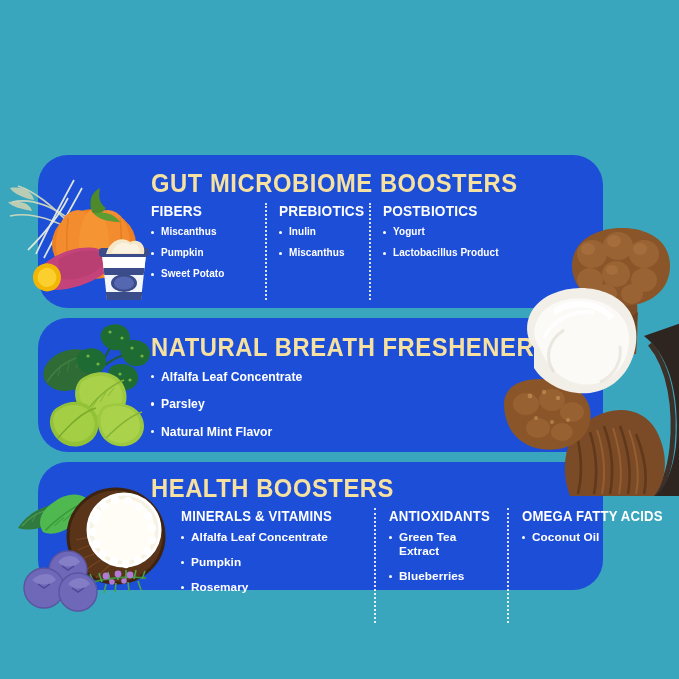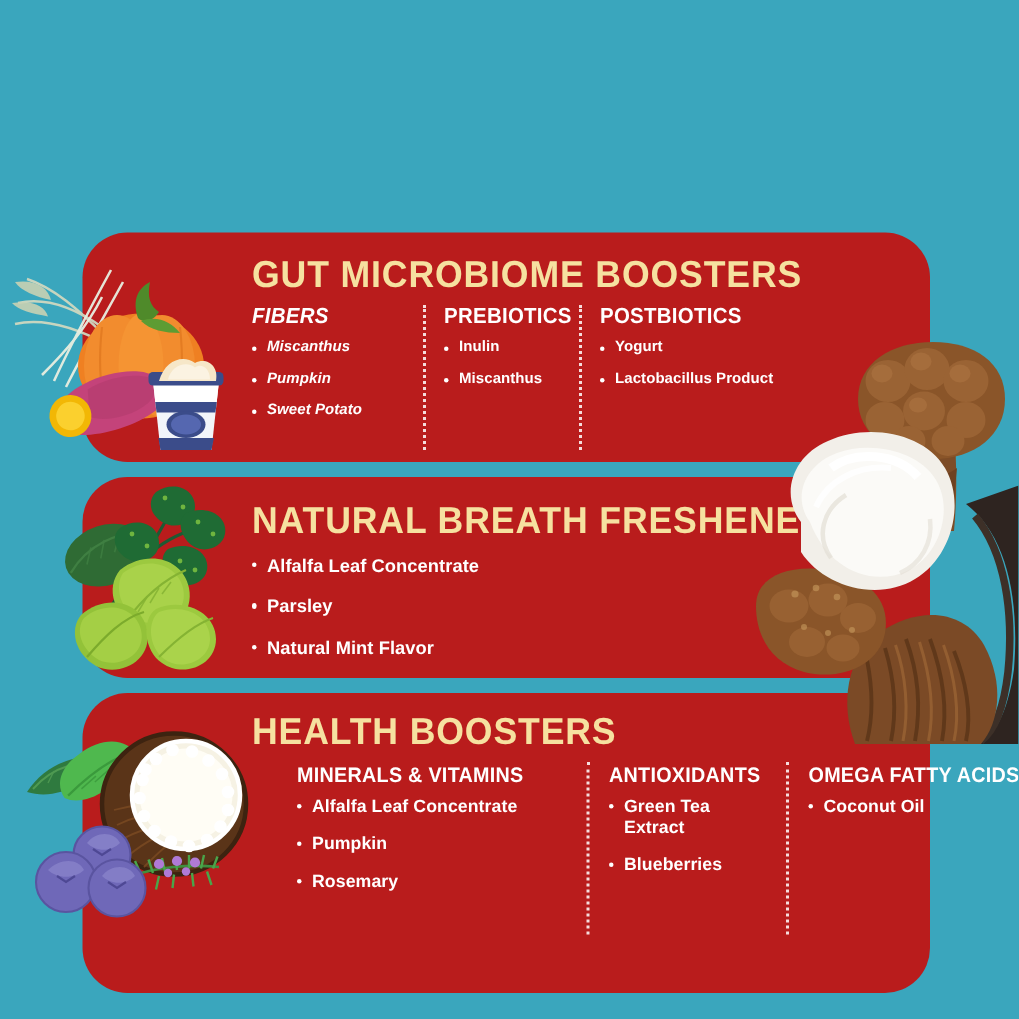--- a/index.html
+++ b/index.html
@@ -42,28 +42,28 @@
     letter-spacing: 1.1px;
     transform: scaleX(0.93);
     transform-origin: center;
     text-shadow: 0 1px 0 rgba(255,255,255,0.35);
   }
   .title-line.l2 { font-size: 44px; }
 
   
   .card {
     position: absolute;
-    left: 55px;
+    left: 38px;
     width: 565px;
-    background: #b91c1c;
+    background: #1d4ed8;
     border-radius: 30px;
   }
   #card-gut     { top: 155px;  height: 153px; }
   #card-breath  { top: 318px;  height: 134px; }
-  #card-health  { top: 462px;  height: 200px; }
+  #card-health  { top: 462px;  height: 128px; }
 
   .card-title {
     position: absolute;
     color: #f6e1a0;
     font-family: "Liberation Sans Narrow", "Liberation Sans", sans-serif;
     font-weight: bold;
     font-size: 25px;
     letter-spacing: 0.6px;
     transform: scaleX(0.95);
     transform-origin: left center;
@@ -80,21 +80,21 @@
     align-items: flex-start;
   }
   #card-gut .cols    { left: 113px; top: 48px;  right: 10px; }
   #card-breath .cols { left: 113px; top: 52px;  right: 10px; }
   #card-health .cols { left: 113px; top: 46px;  right: 6px; margin-left: 30px; }
 
   .col { position: relative; flex: 0 0 auto; }
   .col + .col { border-left: 2px dotted rgba(255,255,255,0.85); }
 
   
-  #card-gut .col-0    { width: 104px; padding-right: 10px; font-style: italic; }
+  #card-gut .col-0    { width: 104px; padding-right: 10px; }
   #card-gut .col-1    { width: 82px;  padding-left: 12px; padding-right: 8px; }
   #card-gut .col-2    { width: 125px; padding-left: 12px; }
 
   #card-breath .col-0 { width: 380px; }
 
   #card-health .col-0 { width: 183px; padding-right: 10px; }
   #card-health .col-1 { width: 110px; padding-left: 13px; padding-right: 8px; }
   #card-health .col-2 { width: 160px; padding-left: 13px; }
 
   

